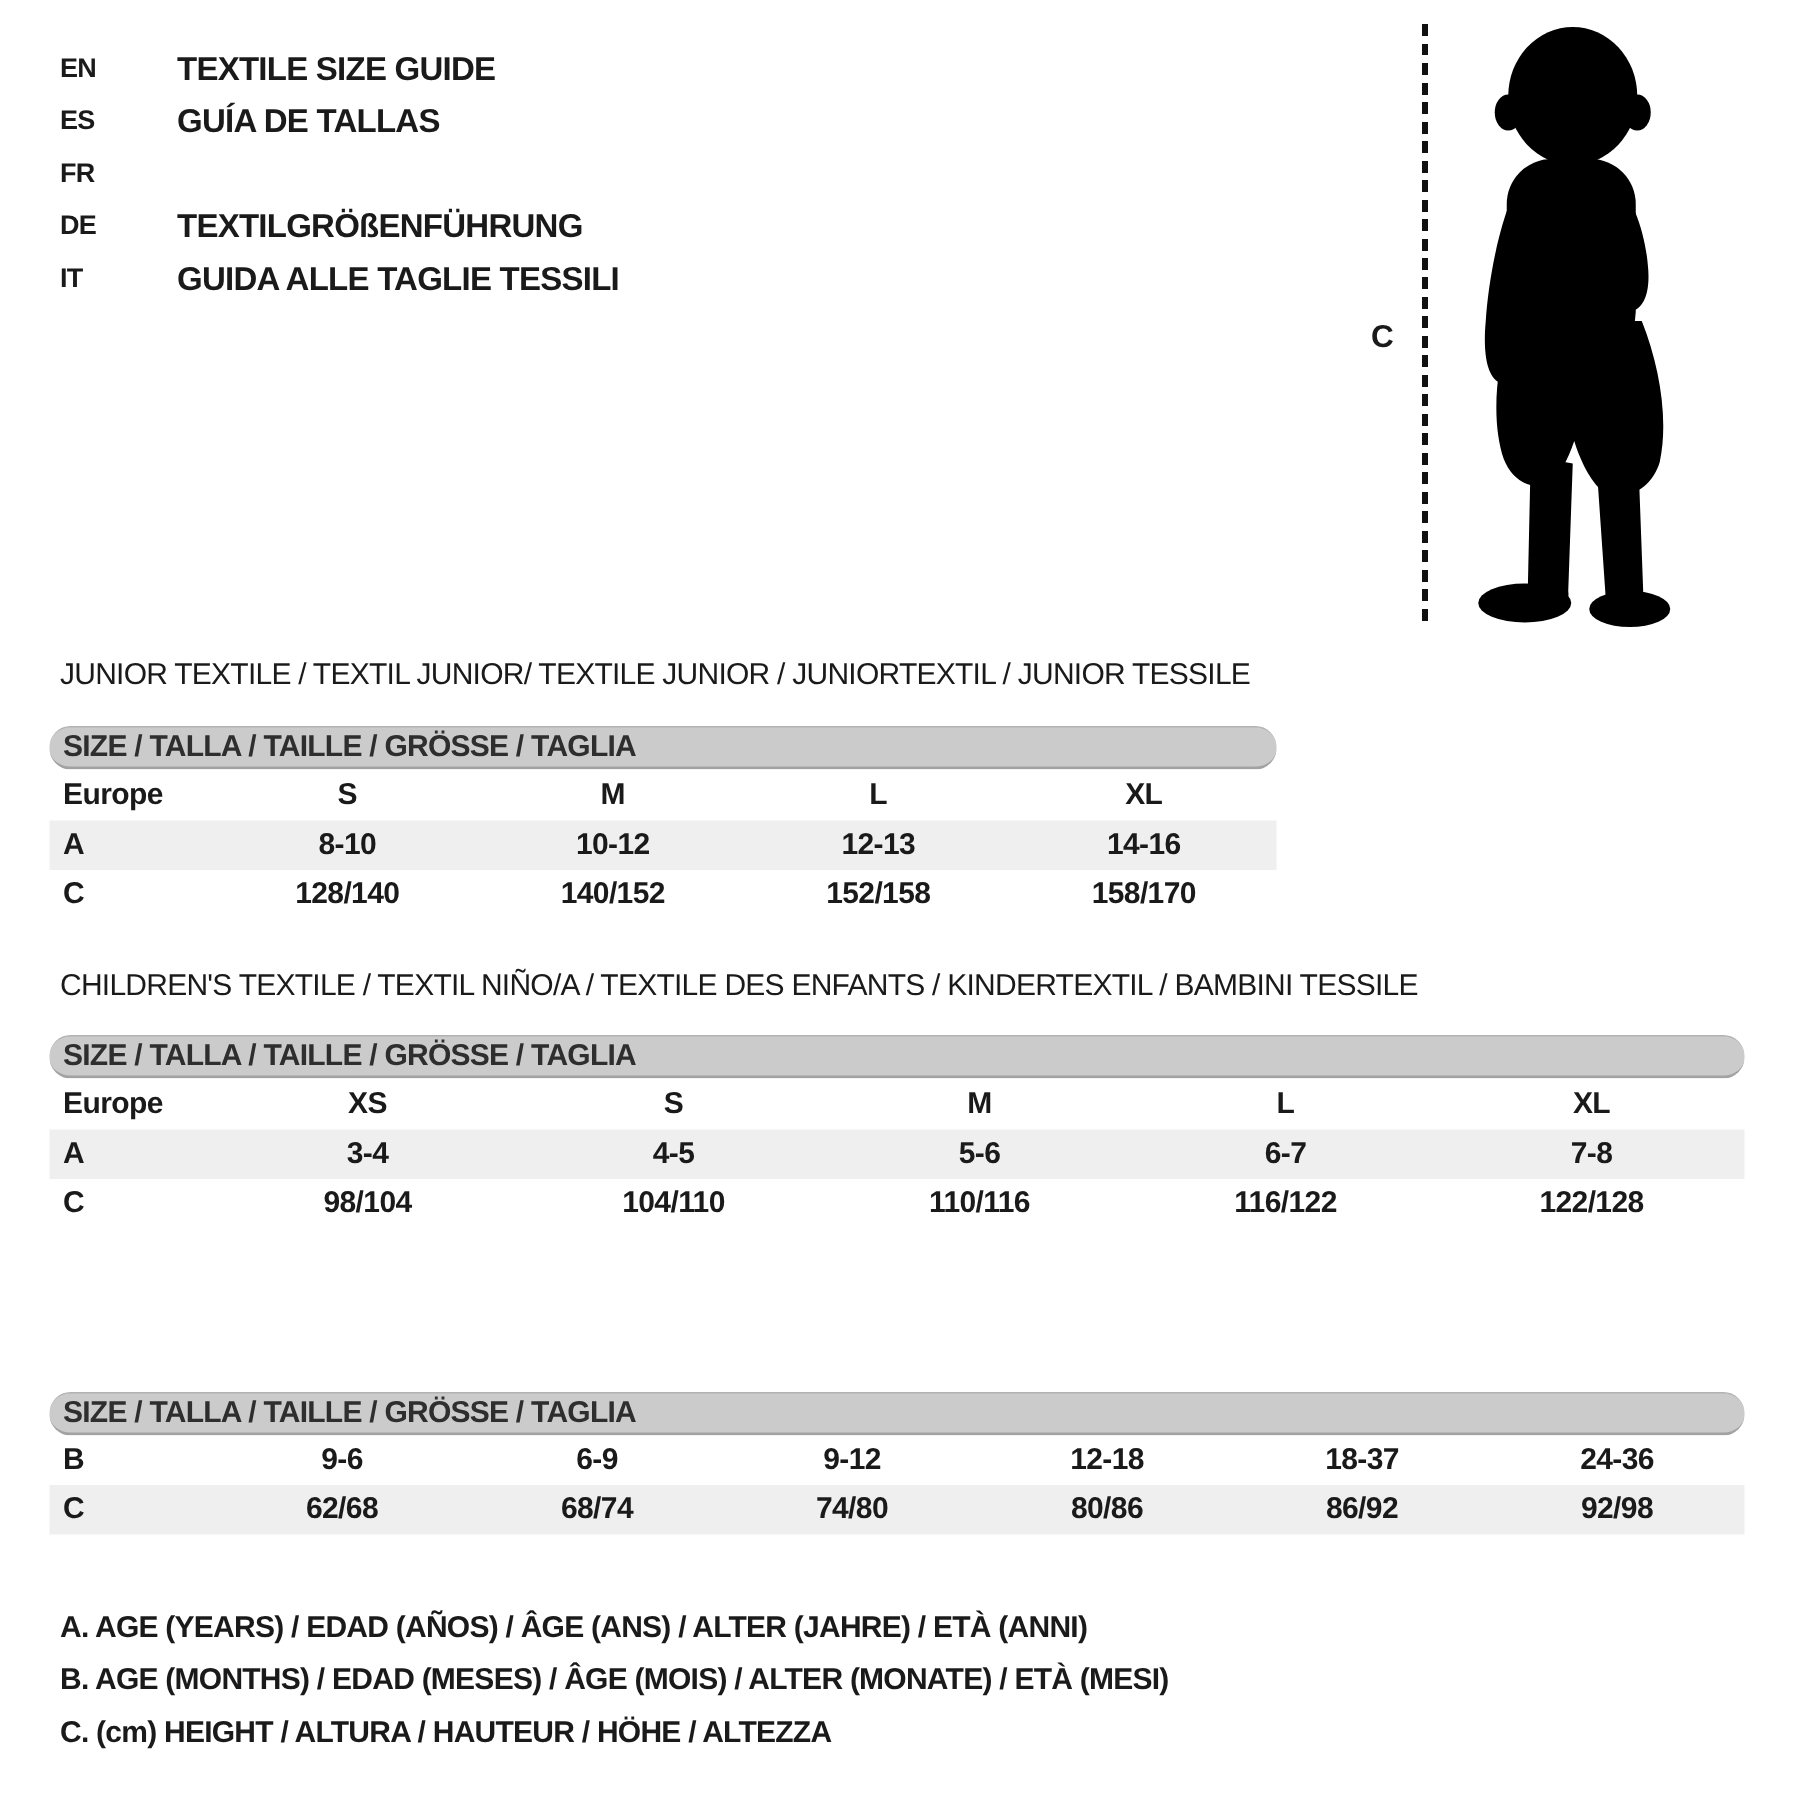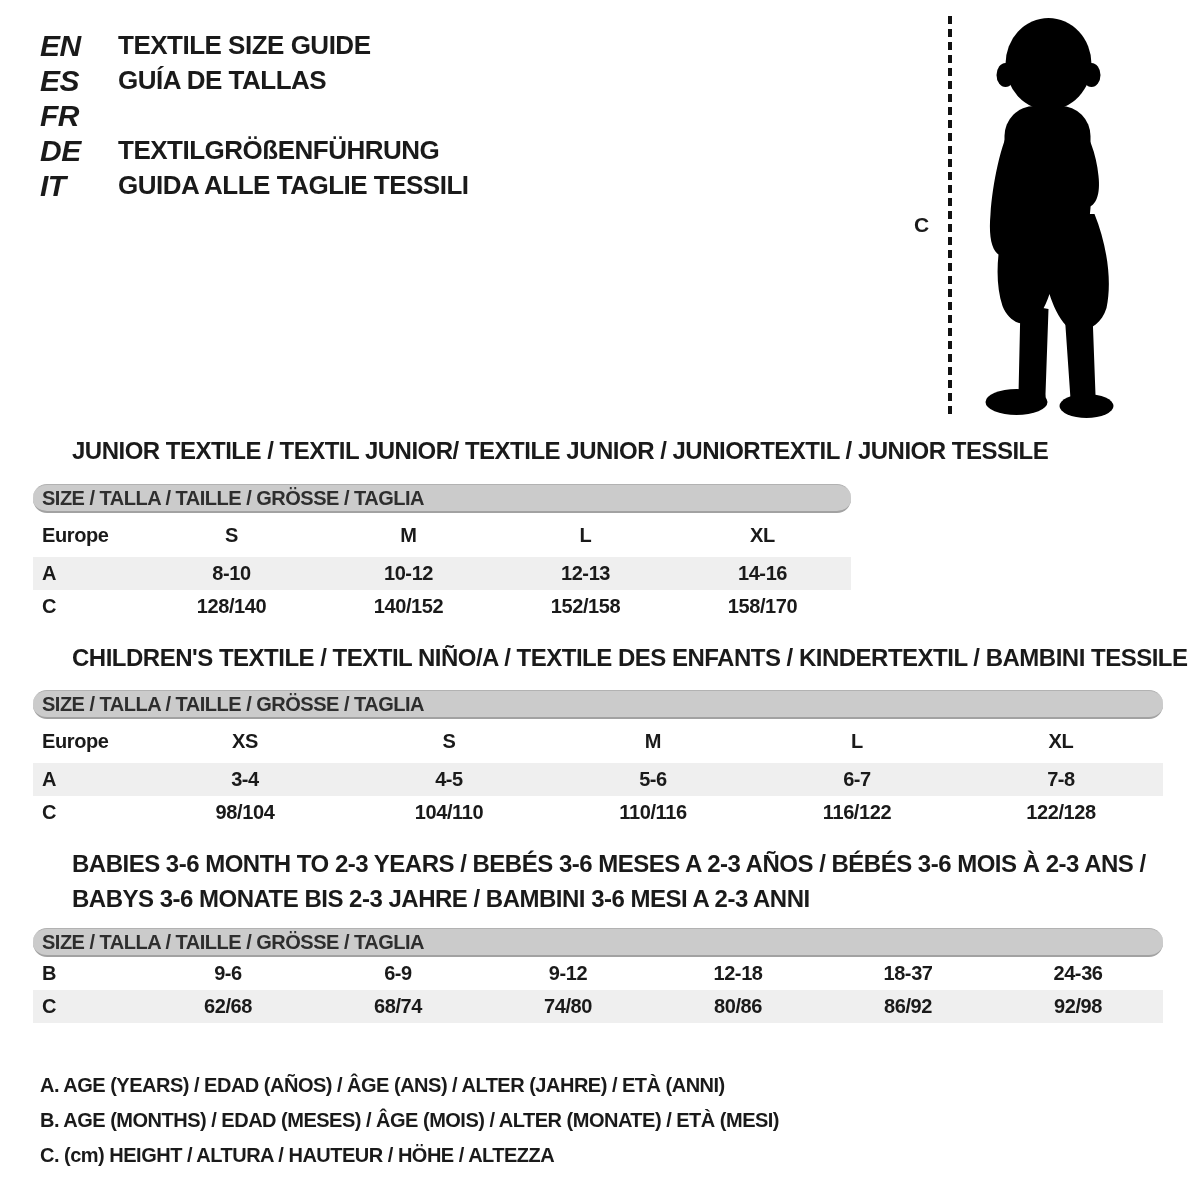--- a/index.html
+++ b/index.html
@@ -4,46 +4,46 @@
 <style>
   * { margin:0; padding:0; box-sizing:border-box; }
   html,body { background:#ffffff; }
   .canvas {
     position:relative; width:1200px; height:1200px; background:#ffffff;
     font-family:"Liberation Sans", sans-serif; color:#1a1a1a; overflow:hidden;
   }
   
   .lang-block { position:absolute; left:40px; top:28px; }
   .lang-row { display:flex; height:35px; align-items:center; }
-  .lang-code { width:78px; font-size:30px; font-weight:700; letter-spacing:-0.5px;font-style:italic; }
-  .lang-title { font-size:26px; font-weight:700; letter-spacing:-0.5px; }
+  .lang-code { width:78px; font-size:18px; font-weight:700; letter-spacing:-0.5px; }
+  .lang-title { font-size:22px; font-weight:700; letter-spacing:-0.5px; }
   
   .measure-line {
     position:absolute; left:948px; top:16px; width:4px; height:402px;
     background:repeating-linear-gradient(to bottom,#111 0 8px,transparent 8px 13px);
   }
   .measure-label { position:absolute; left:914px; top:213px; font-size:21px; font-weight:700; }
   .figure-svg { position:absolute; left:962px; top:14px; }
   
   .section-title {
-    position:absolute; left:40px; font-size:24px; font-weight:700; letter-spacing:-0.5px;
-    line-height:35px; white-space:pre-line;margin-left:32px;
+    position:absolute; left:40px; font-size:20px; font-weight:400; letter-spacing:-0.5px;
+    line-height:35px; white-space:pre-line;
   }
   .tbl { position:absolute; left:33px; }
   .bar {
     height:29px; background:#cbcbcb; border-top:1px solid #b2b2b2; border-bottom:2px solid #a2a2a2;
     display:flex; align-items:center; padding-left:9px;
     font-size:20px; font-weight:700; letter-spacing:-0.5px; color:#2e2e2e;border-radius:14px;
   }
   .row { display:grid; align-items:center; }
   .t1 .row { grid-template-columns:110px repeat(4,1fr); }
   .t2 .row { grid-template-columns:110px repeat(5,1fr); }
   .t3 .row { grid-template-columns:110px repeat(6,1fr); }
   .row { height:33px; font-size:20px; font-weight:700; letter-spacing:-0.4px; }
-  .row.h34 { height:44px; }
+  .row.h34 { height:34px; }
   .row .lab { padding-left:9px; text-align:left; }
   .row .cell { text-align:center; }
   .shade { background:#efefef; }
   
   .legend { position:absolute; left:40px; top:1068px; }
   .legend-line { height:35px; display:flex; align-items:center; font-size:20px; font-weight:700; letter-spacing:-0.5px; }
 </style>
 </head>
 <body>
 
@@ -141,22 +141,20 @@
     <div class="row">
       <div class="lab">C</div>
       <div class="cell">98/104</div>
       <div class="cell">104/110</div>
       <div class="cell">110/116</div>
       <div class="cell">116/122</div>
       <div class="cell">122/128</div>
     </div>
   </div>
 
-  <div class="section-title" style="top:846px;">BABIES 3-6 MONTH TO 2-3 YEARS / BEBÉS 3-6 MESES A 2-3 AÑOS / BÉBÉS 3-6 MOIS À 2-3 ANS /
-BABYS 3-6 MONATE BIS 2-3 JAHRE / BAMBINI 3-6 MESI A 2-3 ANNI</div>
   <div class="tbl t3" style="top:928px; width:1130px;">
     <div class="bar">
       <span>SIZE / TALLA / TAILLE / GRÖSSE / TAGLIA</span>
     </div>
     <div class="row">
       <div class="lab">B</div>
       <div class="cell">9-6</div>
       <div class="cell">6-9</div>
       <div class="cell">9-12</div>
       <div class="cell">12-18</div>

